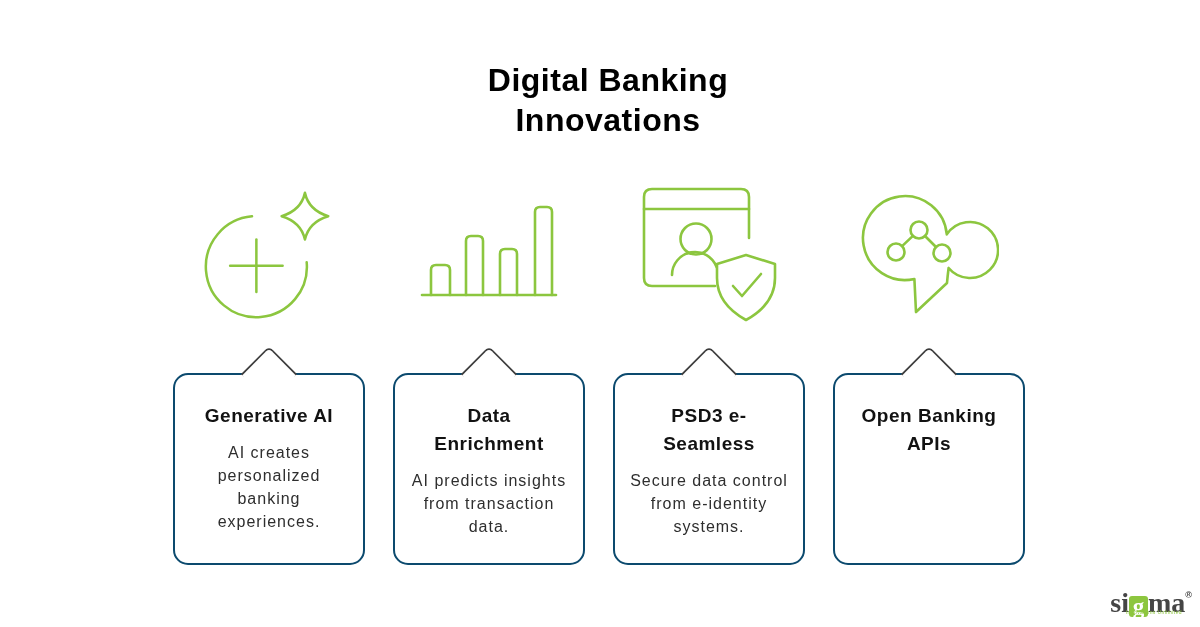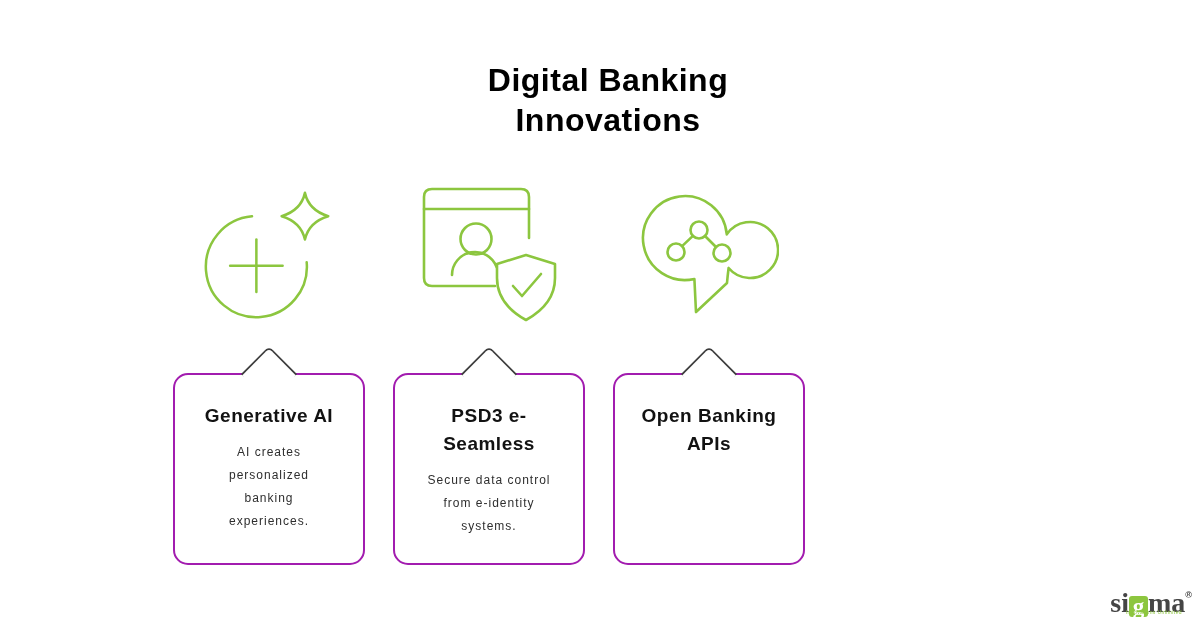--- a/index.html
+++ b/index.html
@@ -40,21 +40,21 @@
     align-items: flex-start;
     justify-content: center;
     padding-top: 8px;
   }
   .card {
     position: relative;
     margin-top: 35px;
     width: 192px;
     height: 192px;
     background: #ffffff;
-    border: 2px solid #a21caf;
+    border: 2px solid #0c4a6e;
     border-radius: 15px;
     padding: 27px 6px 10px 6px;
     text-align: center;
   }
   .notch {
     position: absolute;
     top: -21px; left: 50%;
     width: 40px; height: 40px;
     margin-left: -20px;
     background: #ffffff;
@@ -71,21 +71,21 @@
     font-weight: bold;
     line-height: 28px;
     letter-spacing: 0.5px;
     color: #121212;
     white-space: pre-line;
   }
   .card-body {
     position: relative;
     z-index: 2;
     margin-top: 11px;
-    font-size: 12px;
+    font-size: 16px;
     line-height: 23px;
     letter-spacing: 1px;
     color: #2e2e2e;
     white-space: pre-line;
   }
   .logo {
     position: absolute;
     right: 8px; bottom: 10px;
     font-family: "Liberation Serif", serif;
     font-weight: bold;
@@ -141,20 +141,39 @@
     <div class="card">
       <div class="notch"></div>
       <div class="card-title">Generative AI</div>
       <div class="card-body">AI creates
 personalized
 banking
 experiences.</div>
     </div>
   </div>
 
+  <div class="column">
+    <div class="icon-box" style="padding-top:26px;">
+      <svg width="140" height="96" viewBox="0 0 140 96" fill="none" stroke="#8CC63F" stroke-width="2.6" stroke-linecap="round" stroke-linejoin="round">
+        <path d="M 3 91 H 137"></path>
+        <path d="M 12 91 V 66 Q 12 61 17 61 H 26 Q 31 61 31 66 V 91"></path>
+        <path d="M 47 91 V 37 Q 47 32 52 32 H 59 Q 64 32 64 37 V 91"></path>
+        <path d="M 81 91 V 50 Q 81 45 86 45 H 93 Q 98 45 98 50 V 91"></path>
+        <path d="M 116 91 V 8 Q 116 3 121 3 H 128 Q 133 3 133 8 V 91"></path>
+      </svg>
+    </div>
+    <div class="card">
+      <div class="notch"></div>
+      <div class="card-title">Data
+Enrichment</div>
+      <div class="card-body">AI predicts insights
+from transaction
+data.</div>
+    </div>
+  </div>
 
   <div class="column">
     <div class="icon-box">
       <svg width="135" height="140" viewBox="0 0 135 140" fill="none" stroke="#8CC63F" stroke-width="2.6" stroke-linecap="round" stroke-linejoin="round">
         <path d="M 107 52 V 11 Q 107 3 99 3 H 10 Q 2 3 2 11 V 92 Q 2 100 10 100 H 73"></path>
         <path d="M 2 23 H 107"></path>
         <circle cx="54" cy="53" r="15.5"></circle>
         <path d="M 30 89 A 23 23 0 0 1 74.6 81.1"></path>
         <path d="M 75 78 L 104 69 L 133 78 V 92 Q 133 118 104 134 Q 75 118 75 92 Z" fill="#ffffff"></path>
         <path d="M 91 100 L 100 110 L 119 88"></path>

